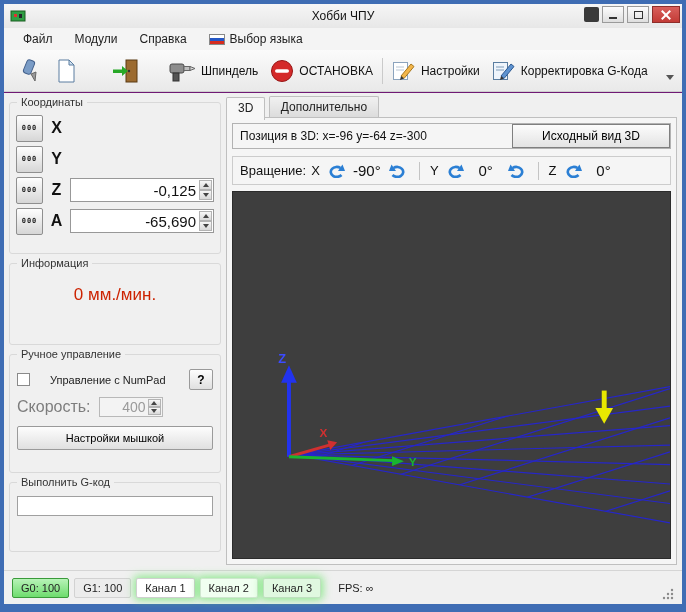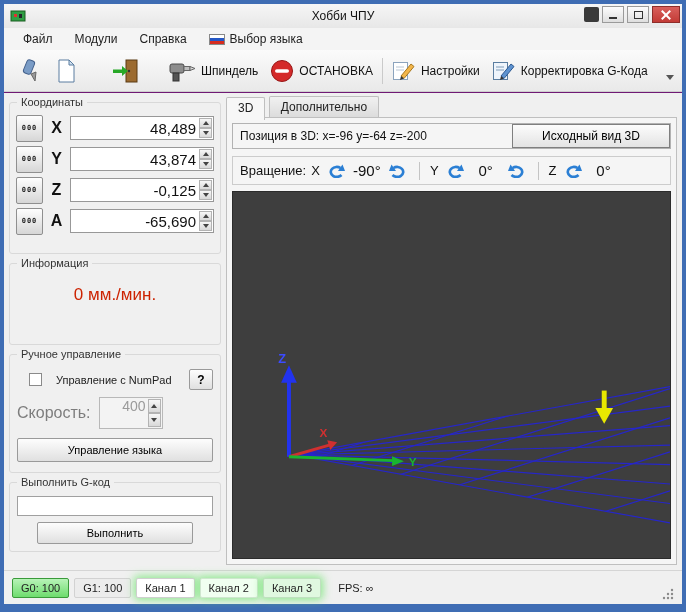--- a/index.html
+++ b/index.html
@@ -68,29 +68,29 @@
                font-size:15px; color:#111; }
   .spinner { position:absolute; right:1px; top:1px; bottom:1px; width:13px; display:flex; flex-direction:column; }
   .spin-btn { flex:1; background:linear-gradient(#f7f7f7,#d9d9d9); border:1px solid #b3b3b3;
               display:flex; align-items:center; justify-content:center; padding:0; }
   .tri-up { border-left:3px solid transparent; border-right:3px solid transparent; border-bottom:4px solid #444; }
   .tri-dn { border-left:3px solid transparent; border-right:3px solid transparent; border-top:4px solid #444; }
 
   .info-label { font-size:11px; color:#222; margin:4px 0 0 8px; }
   .speed-value { font-size:17px; color:#cc2200; text-align:center; margin-top:9px; }
 
-  .manual-row1 { display:flex; align-items:center; margin:2px 7px 0 19px; gap:14px;justify-content:space-between; }
+  .manual-row1 { display:flex; align-items:center; margin:2px 7px 0 7px; gap:20px;justify-content:space-between; }
   .checkbox { width:13px; height:13px; background:#fff; border:1px solid #8a8a8a; }
   .cb-label { font-size:11px; color:#222; }
   .help-btn { margin-left:auto; width:24px; height:21px; font-size:12px; font-weight:700;
               background:linear-gradient(#fdfdfd,#e0e0e0); border:1px solid #9a9a9a; border-radius:2px; }
   .manual-row2 { display:flex; align-items:center; margin:7px 7px 0 7px; gap:8px; }
   .speed-label { font-size:16px; color:#7d7d7d; }
-  .speed-box { width:64px; height:32px; background:#f3f3f3; border:1px solid #b8b8b8; position:relative;
-               display:flex; align-items:flex-start; justify-content:flex-end; padding-right:16px;
+  .speed-box { width:64px; height:20px; background:#f3f3f3; border:1px solid #b8b8b8; position:relative;
+               display:flex; align-items:center; justify-content:flex-end; padding-right:16px;
                font-size:14px; color:#9a9a9a; }
   .mouse-btn { display:block; width:calc(100% - 14px); margin:9px auto 0 auto; height:24px;
                font-size:11px; font-family:inherit;
                background:linear-gradient(#fdfdfd,#e0e0e0); border:1px solid #9a9a9a; border-radius:2px; }
 
   .gcode-input { display:block; width:calc(100% - 14px); margin:1px auto 0 auto; height:20px;
                  border:1px solid #a0a0a0; font-size:12px; padding:0 4px; font-family:inherit; }
   .exec-btn { display:block; width:74%; margin:6px auto 0 auto; height:22px; font-size:11px; font-family:inherit;
               background:linear-gradient(#fdfdfd,#e0e0e0); border:1px solid #9a9a9a; border-radius:2px; }
 
@@ -246,47 +246,25 @@
   <div class="main">
 
     <div class="left-panel">
 
       <div class="groupbox gb-coords">
         <span class="gb-title">Координаты</span>
 
         <div class="coord-row">
           <button class="zero-btn">000</button>
           <span class="axis-letter">X</span>
-          <div class="coord-box">
-            <span>48,489</span>
-            <span class="spinner">
-                <button class="spin-btn">
-                  <i class="tri-up"></i>
-                </button>
-                <button class="spin-btn">
-                  <i class="tri-dn"></i>
-                </button>
-              </span>
-          </div>
         </div>
 
         <div class="coord-row">
           <button class="zero-btn">000</button>
           <span class="axis-letter">Y</span>
-          <div class="coord-box">
-            <span>43,874</span>
-            <span class="spinner">
-                <button class="spin-btn">
-                  <i class="tri-up"></i>
-                </button>
-                <button class="spin-btn">
-                  <i class="tri-dn"></i>
-                </button>
-              </span>
-          </div>
         </div>
 
         <div class="coord-row">
           <button class="zero-btn">000</button>
           <span class="axis-letter">Z</span>
           <div class="coord-box">
             <span>-0,125</span>
             <span class="spinner">
                 <button class="spin-btn">
                   <i class="tri-up"></i>
@@ -334,39 +312,38 @@
             <span class="spinner">
                 <button class="spin-btn">
                   <i class="tri-up"></i>
                 </button>
                 <button class="spin-btn">
                   <i class="tri-dn"></i>
                 </button>
               </span>
           </div>
         </div>
-        <button class="mouse-btn">Управление языка</button>
+        <button class="mouse-btn">Настройки мышкой</button>
       </div>
 
       <div class="groupbox gb-gcode">
         <span class="gb-title">Выполнить G-код</span>
         <input class="gcode-input" value="" style="">
-        <button class="exec-btn">Выполнить</button>
       </div>
 
     </div>
 
     <div class="right-panel">
       <span class="tab selected">3D</span>
       <span class="tab">Дополнительно</span>
 
       <div class="tabpage">
 
         <div class="pos-bar">
-          <span>Позиция в 3D: x=-96 y=-64 z=-200</span>
+          <span>Позиция в 3D: x=-96 y=-64 z=-300</span>
           <button class="reset-btn">Исходный вид 3D</button>
         </div>
 
         <div class="rot-bar">
           <span>Вращение:</span>
           <span class="rot-axis">X</span>
           <button class="rot-btn">
             <svg width="19" height="14" viewBox="0 0 18 14">
                 <path d="M14 11 A6 5 0 1 1 13 4" fill="none" stroke="#2b7fd4" stroke-width="2.6"></path>
                 <polygon points="15,0.5 10.5,7 17.5,7" fill="#2b7fd4"></polygon>

